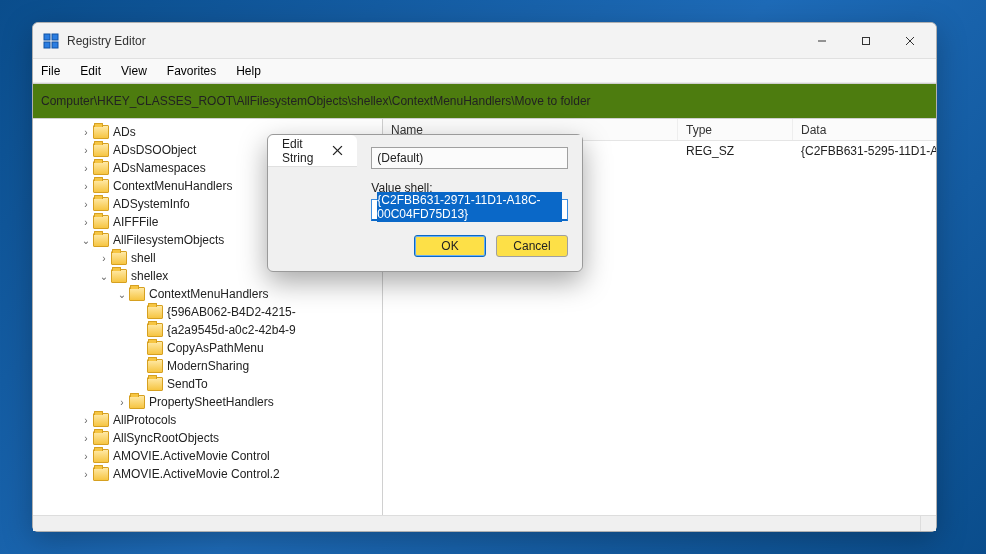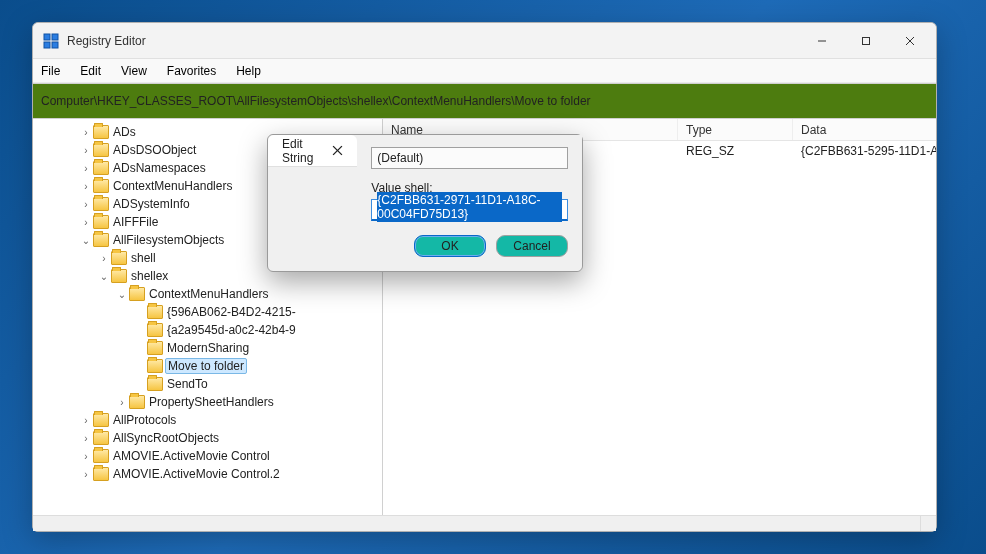--- a/index.html
+++ b/index.html
@@ -212,22 +212,22 @@
   .dlg-buttons {
     display: flex;
     justify-content: flex-end;
     gap: 10px;
     margin-top: 14px;
   }
   .btn {
     min-width: 72px;
     height: 22px;
     border: 1px solid #a0a0a0;
-    background: #14b8a6;
-    border-radius: 9px;
+    background: #fde047;
+    border-radius: 3px;
     display: flex; align-items: center; justify-content: center;
     font-size: 12px;
     color: #222;
     cursor: default;
   }
   .btn.default {
     border: 1px solid #0a68c8;
     box-shadow: inset 0 0 0 1px #6aaef0;
   }
   .bottom-scroll {
@@ -347,26 +347,26 @@
             <span class="label">{596AB062-B4D2-4215-</span>
           </div>
         <div class="node" style="padding-left:100px">
             <span class="twisty"></span>
             <span class="folder"></span>
             <span class="label">{a2a9545d-a0c2-42b4-9</span>
           </div>
         <div class="node" style="padding-left:100px">
             <span class="twisty"></span>
             <span class="folder"></span>
-            <span class="label">ModernSharing</span>
+            <span class="label">CopyAsPathMenu</span>
           </div>
         <div class="node" style="padding-left:100px">
             <span class="twisty"></span>
             <span class="folder"></span>
-            <span class="label selected">Move to folder</span>
+            <span class="label">ModernSharing</span>
           </div>
         <div class="node" style="padding-left:100px">
             <span class="twisty"></span>
             <span class="folder"></span>
             <span class="label">SendTo</span>
           </div>
         <div class="node" style="padding-left:82px">
             <span class="twisty">›</span>
             <span class="folder"></span>
             <span class="label">PropertySheetHandlers</span>

